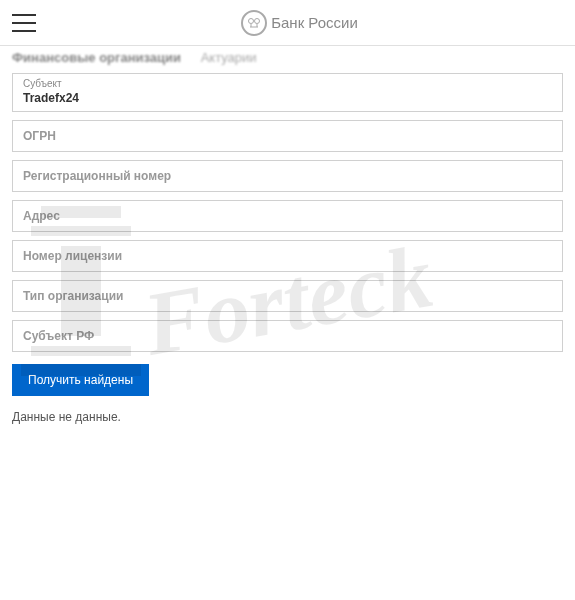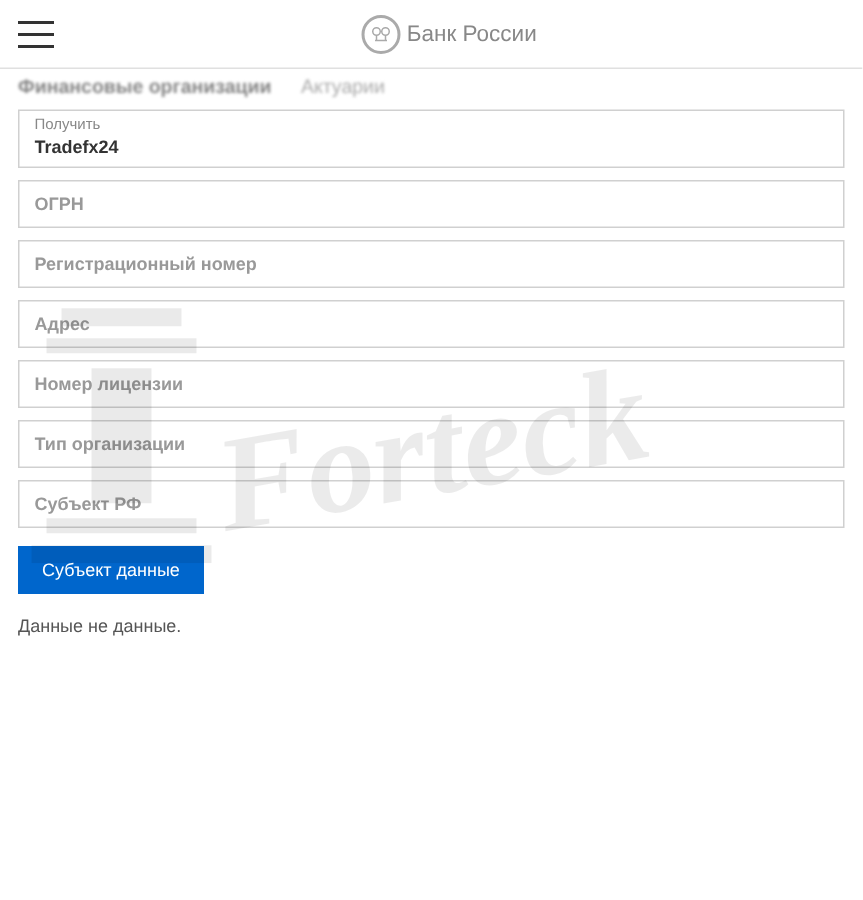--- a/index.html
+++ b/index.html
@@ -168,21 +168,21 @@
 </div>
 
 <div class="breadcrumb">
   <span style="font-weight:bold; filter: blur(1px); opacity:0.6;">Финансовые организации</span>
   <span class="breadcrumb-faded" style="filter: blur(1px);">Актуарии</span>
 </div>
 
 <div class="form-container">
 
   <div class="form-field with-label">
-    <div class="field-label">Получить</div>
+    <div class="field-label">Субъект</div>
     <input class="field-input" type="text" value="Tradefx24" style="">
   </div>
 
   <div class="form-field">
     <input class="field-input" type="text" placeholder="ОГРН" style="">
   </div>
 
 
   <div class="form-field">
     <input class="field-input" type="text" placeholder="Регистрационный номер" style="">
@@ -198,21 +198,21 @@
 
   <div class="form-field">
     <input class="field-input" type="text" placeholder="Тип организации" style="">
   </div>
 
 
   <div class="form-field">
     <input class="field-input" type="text" placeholder="Субъект РФ" style="">
   </div>
 
-  <button class="submit-btn">Субъект данные</button>
+  <button class="submit-btn">Получить найдены</button>
 
   <div class="result-text">Данные не данные.</div>
 
 </div>
 
 <div class="watermark-icon">
   <svg width="140" height="180" viewBox="0 0 140 180">
     <rect x="30" y="10" width="80" height="12" fill="#000"></rect>
     <rect x="20" y="30" width="100" height="10" fill="#000"></rect>
     <rect x="50" y="50" width="40" height="90" fill="#000"></rect>

